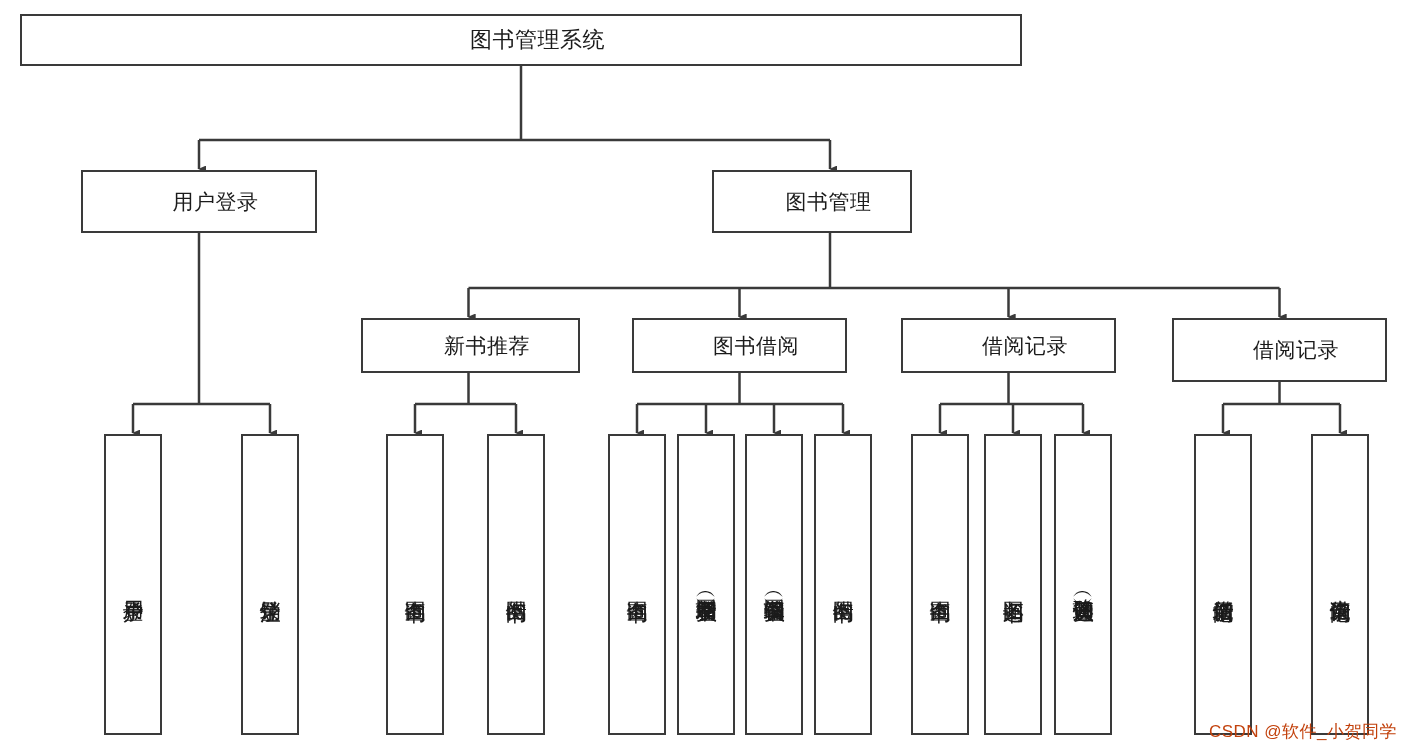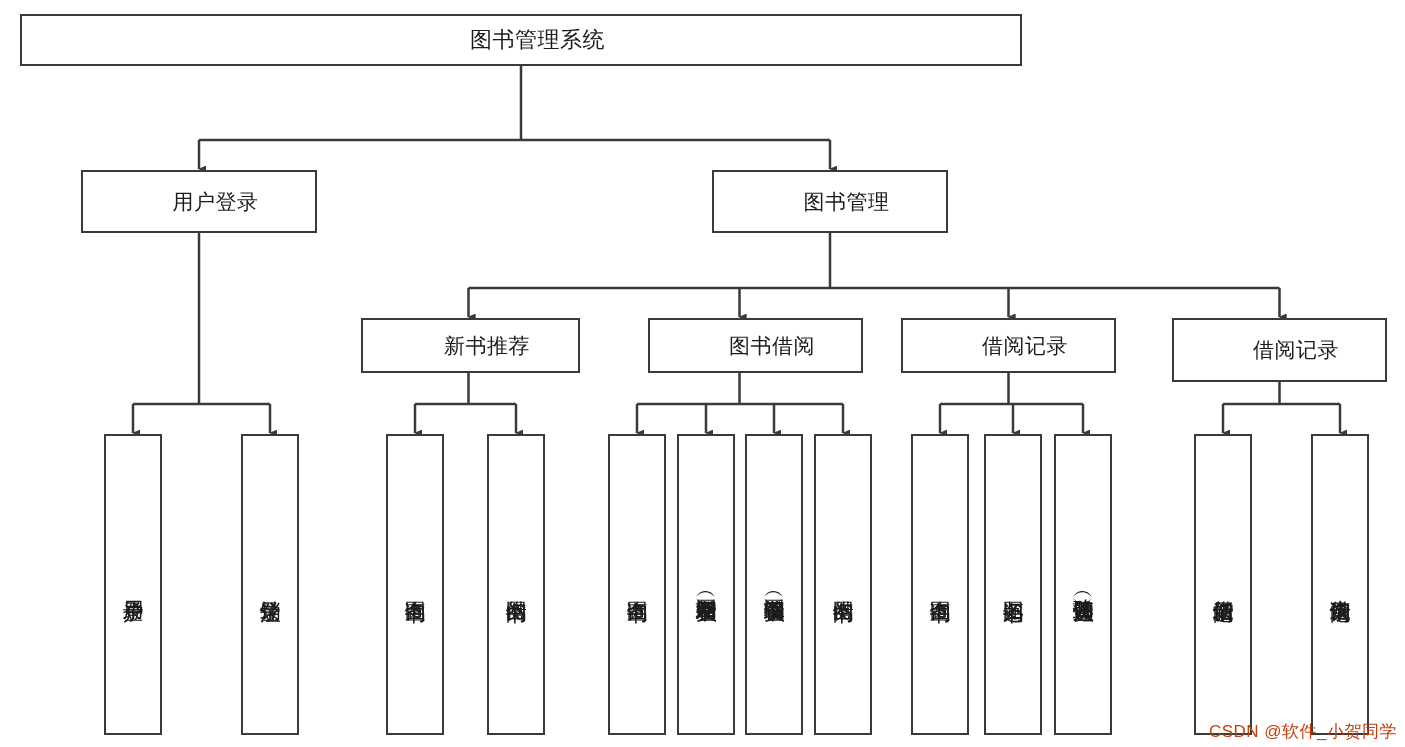--- a/index.html
+++ b/index.html
@@ -117,27 +117,27 @@
       <line x1="1340" y1="404" x2="1340" y2="433" stroke="#3a3a3a" stroke-width="2.5" marker-end="url(#arrowhead)"></line>
     </svg>
 
   <div id="nodes-layer">
       <div class="node horiz root" style="left: 20px; top: 14px; width: 1002px; height: 52px;">
         <span class="htext">图书管理系统</span>
       </div>
       <div class="node horiz" style="left: 81px; top: 170px; width: 236px; height: 63px;">
         <span class="htext">用户登录</span>
       </div>
-      <div class="node horiz" style="left: 712px; top: 170px; width: 236px; height: 63px;">
+      <div class="node horiz" style="left: 712px; top: 170px; width: 200px; height: 63px;">
         <span class="htext">图书管理</span>
       </div>
       <div class="node horiz" style="left: 361px; top: 318px; width: 219px; height: 55px;">
         <span class="htext">新书推荐</span>
       </div>
-      <div class="node horiz" style="left: 632px; top: 318px; width: 215px; height: 55px; margin-left: 16px;">
+      <div class="node horiz" style="left: 632px; top: 318px; width: 215px; height: 55px;">
         <span class="htext">图书借阅</span>
       </div>
       <div class="node horiz" style="left: 901px; top: 318px; width: 215px; height: 55px;">
         <span class="htext">借阅记录</span>
       </div>
       <div class="node horiz" style="left: 1172px; top: 318px; width: 215px; height: 64px;">
         <span class="htext">借阅记录</span>
       </div>
       <div class="node vert" style="left: 104px; top: 434px; width: 58px; height: 301px;">
         <span class="vtext">用户登录</span>

